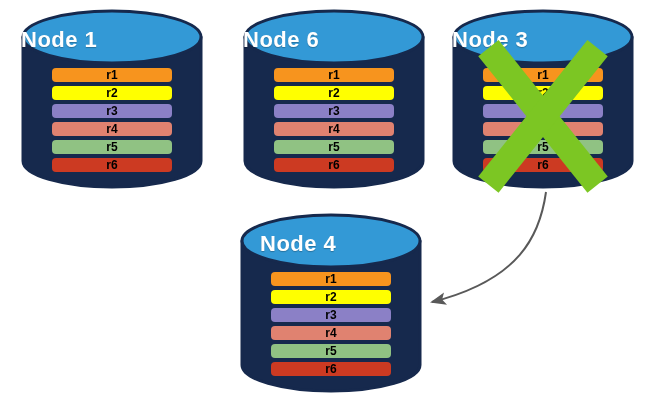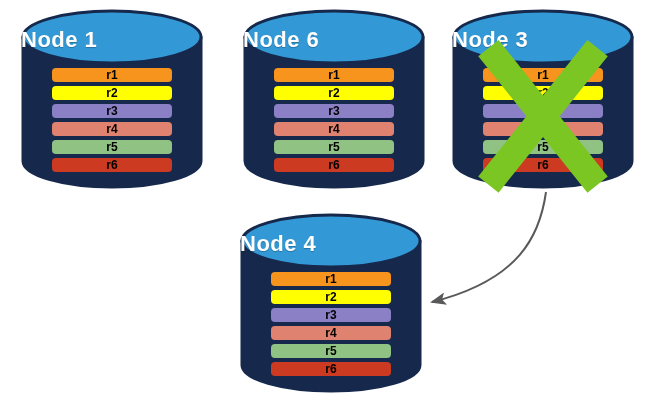--- a/index.html
+++ b/index.html
@@ -128,21 +128,21 @@
           <line x1="36.4" y1="40.04" x2="145.6" y2="176.54"></line>
           <line x1="145.6" y1="40.04" x2="36.4" y2="176.54"></line>
         </g>
       </svg>
     </div>
     <div class="node" style="left: 240px; top: 212px; width: 182px; height: 182px;">
       <svg class="node-svg" width="182" height="182">
         <path d="M 2 29 L 2 153 A 89 26 0 0 0 180 153 L 180 29 Z" fill="#16294d" stroke="#16294d" stroke-width="3" stroke-linejoin="round"></path>
         <ellipse cx="91" cy="29" rx="89" ry="26" fill="#3399d6" stroke="#16294d" stroke-width="3"></ellipse>
       </svg>
-      <div class="node-title" style="top: 19px;">Node  4</div>
+      <div class="node-title" style="top: 19px; padding-left: 20px;">Node  4</div>
       <div class="rows" style="left: 30.94px; width: 120.12px; top: 60px;">
         <div class="row-bar" style="background: rgb(247, 148, 30);">r1</div>
         <div class="row-bar" style="background: rgb(255, 255, 0);">r2</div>
         <div class="row-bar" style="background: rgb(139, 128, 198);">r3</div>
         <div class="row-bar" style="background: rgb(224, 130, 112);">r4</div>
         <div class="row-bar" style="background: rgb(144, 194, 131);">r5</div>
         <div class="row-bar" style="background: rgb(204, 58, 34);">r6</div>
       </div>
     </div>
     <svg class="arrow" width="646" height="402">

